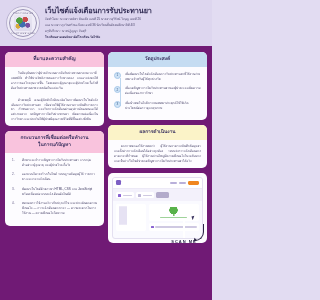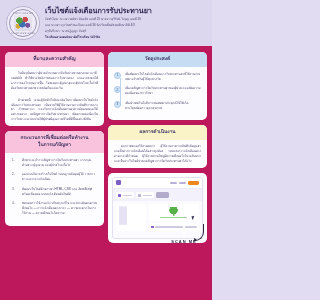--- a/index.html
+++ b/index.html
@@ -3,21 +3,21 @@
 <meta charset="utf-8">
 <style>
   * { margin:0; padding:0; box-sizing:border-box; }
   html,body { width:212px; height:300px; }
   body {
     font-family:"Liberation Sans", sans-serif;
     background:#e2dcf2;
     overflow:hidden;
     position:relative;
   }
-  .poster { position:relative; width:212px; height:300px; background:#be185d; }
+  .poster { position:relative; width:212px; height:300px; background:#701a75; }
 
   
   .header {
     position:absolute; left:0; top:0; width:212px; height:46px;
     background:#ddd6ef;
     display:flex; align-items:center; padding:3px 6px;
   }
   .seal {
     width:34px; height:34px; flex:0 0 34px; border-radius:50%;
     background:#efecf7;

